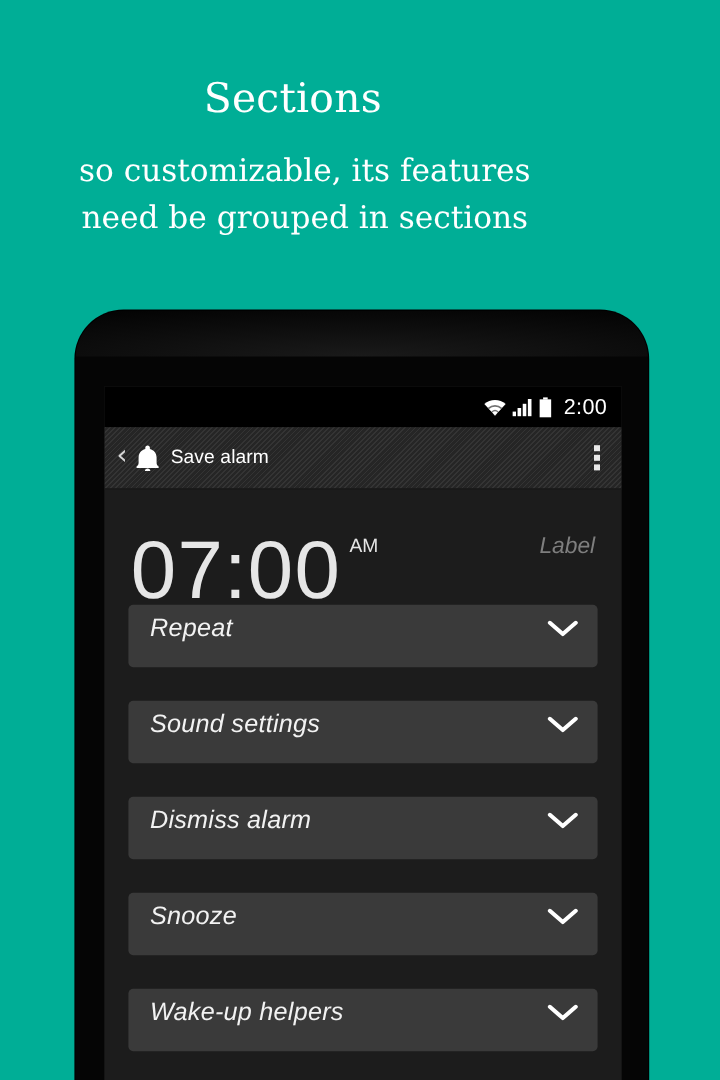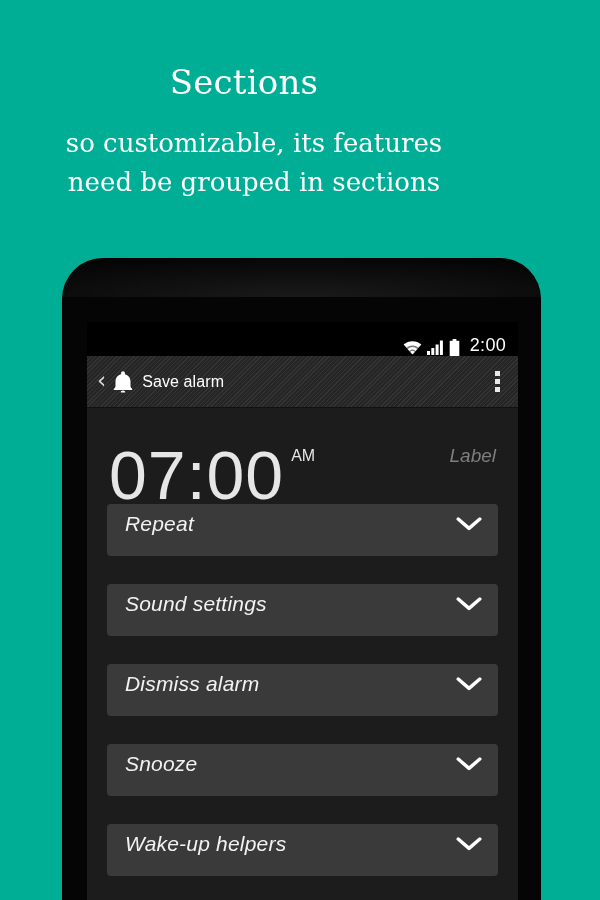--- a/index.html
+++ b/index.html
@@ -91,21 +91,21 @@
     background: #1c1c1c;
     overflow: hidden;
   }
 
   
   .statusbar {
     position: relative;
     height: 34px;
     background: #000000;
     display: flex;
-    align-items: flex-end;
+    align-items: center;
     justify-content: flex-end;
     padding-right: 12px;
     box-sizing: border-box;
   }
   .status-icons {
     display: flex;
     align-items: center;
     gap: 5px;
   }
   .wifi-icon { display: block; }

